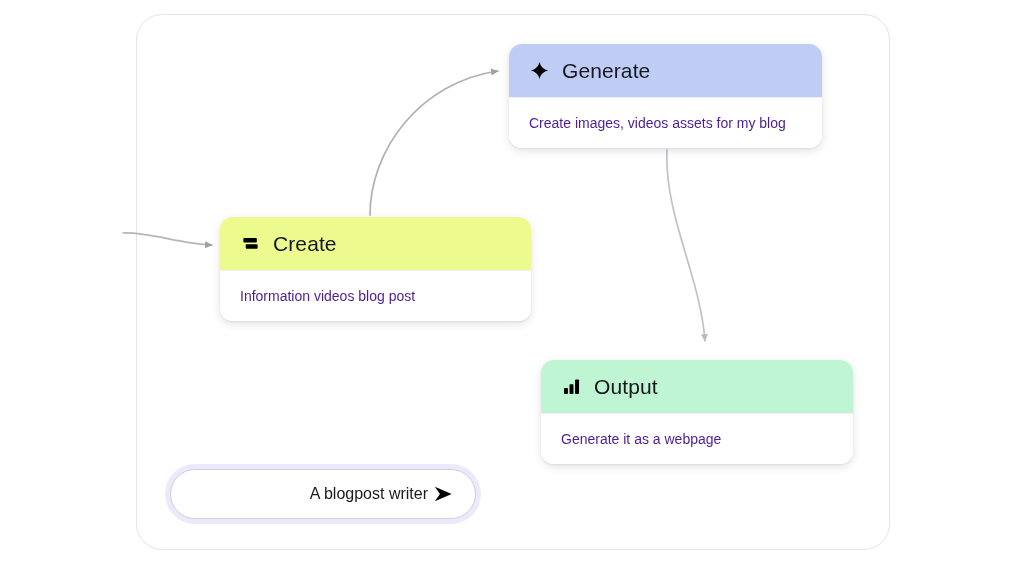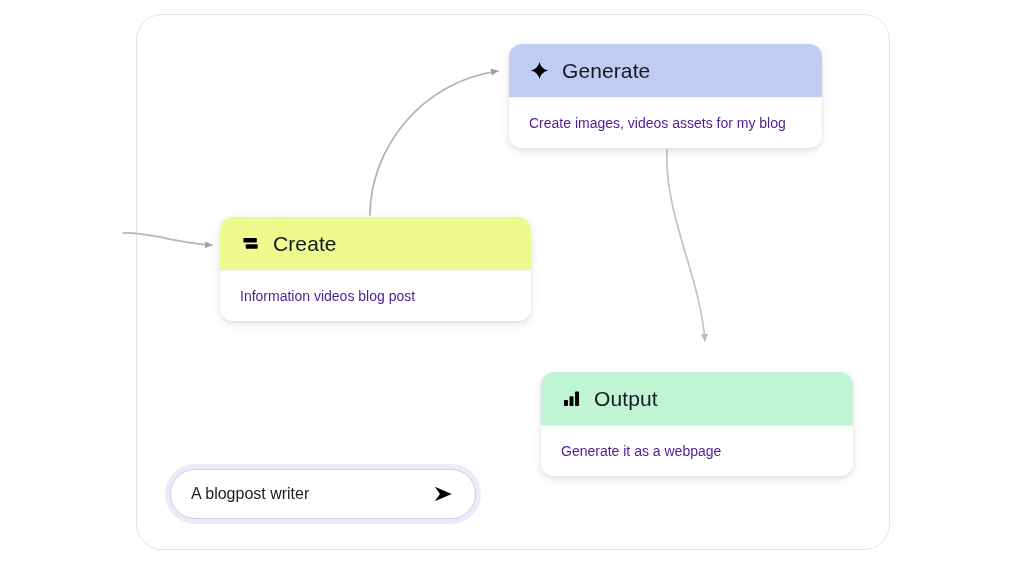--- a/index.html
+++ b/index.html
@@ -79,21 +79,21 @@
     align-items: center;
     justify-content: center;
     width: 21px;
     height: 21px;
     flex: 0 0 auto;
   }
 
   
   #node-generate { left: 509px; top: 44px;  width: 313px; }
   #node-input    { left: 220px; top: 217px; width: 311px; }
-  #node-output   { left: 541px; top: 360px; width: 312px; margin-top: 12px; }
+  #node-output   { left: 541px; top: 360px; width: 312px; }
 
   .hdr-generate { background: #bfcdf5; }
   .hdr-input    { background: #edfa8d; }
   .hdr-output   { background: #bff5d2; }
 
   
   .prompt-wrap {
     position: absolute;
     left: 165px;
     top: 464px;
@@ -104,21 +104,21 @@
     padding: 5px;
   }
   .prompt-pill {
     width: 100%;
     height: 100%;
     background: #ffffff;
     border: 1.5px solid #cfcbe9;
     border-radius: 26px;
     display: flex;
     align-items: center;
-    justify-content: space-between;
+    justify-content: flex-end;
     padding: 0 17px 0 20px;
   }
   .prompt-text {
     font-size: 16px;
     color: #1a1c22;
     white-space: nowrap;
   }
   .send-btn {
     display: flex;
     align-items: center;

